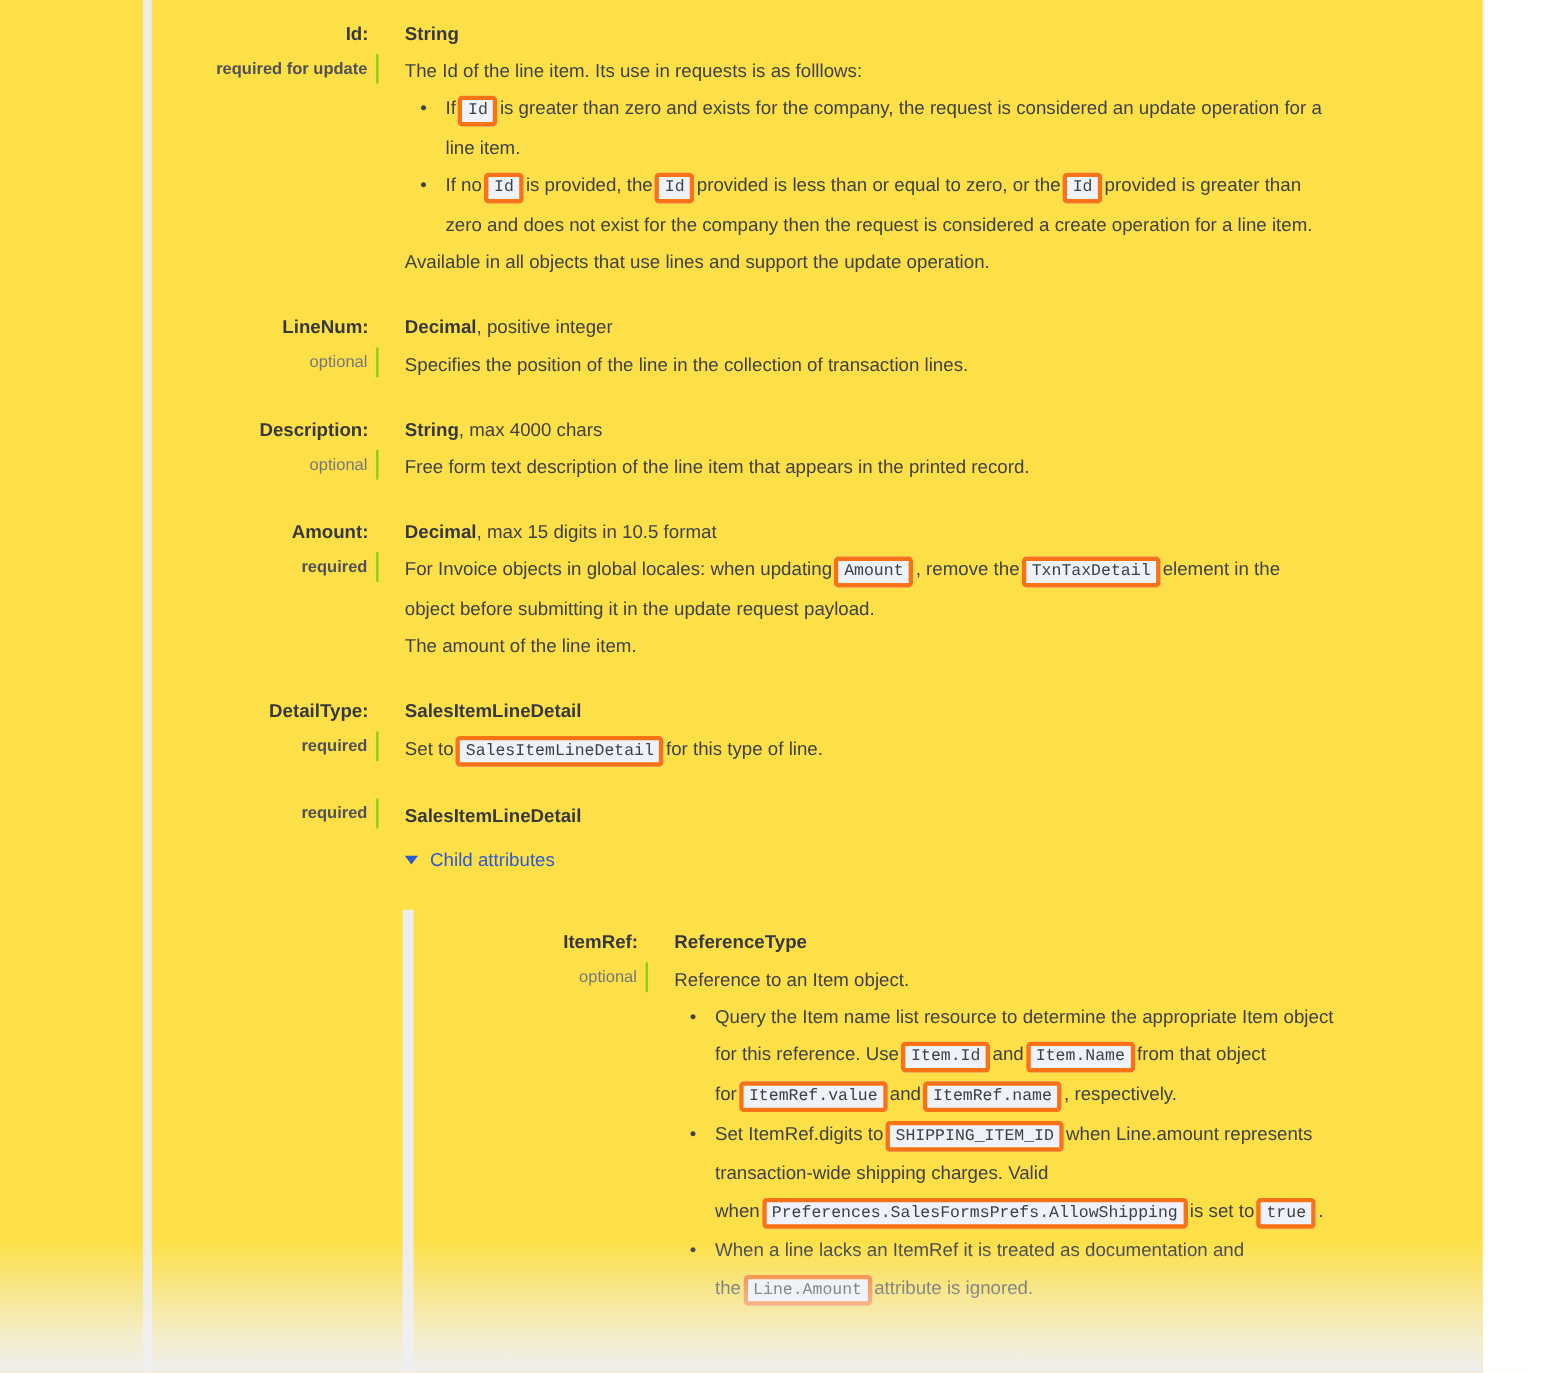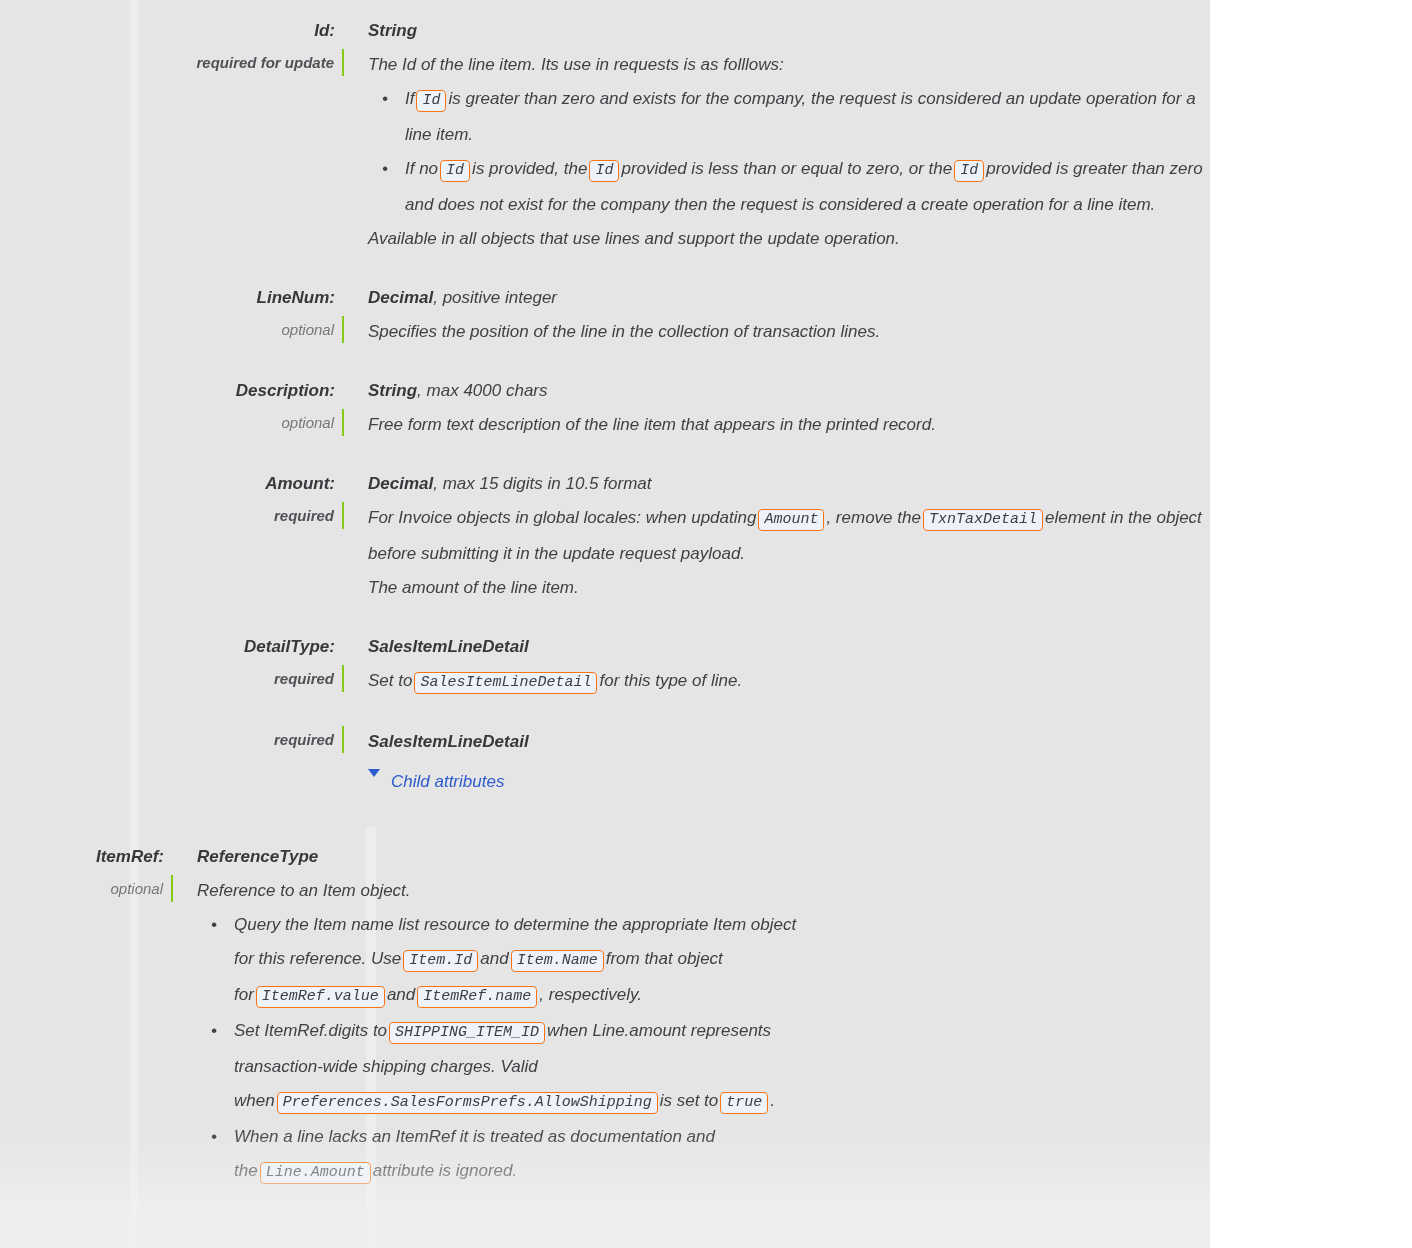--- a/index.html
+++ b/index.html
@@ -1,19 +1,19 @@
 <!DOCTYPE html>
 <html><head>
 <meta charset="utf-8">
 <style>
   * { box-sizing: border-box; }
   html,body { margin:0; padding:0; background:#ffffff; }
   body { font-family:"Liberation Sans", sans-serif; }
 
-  .page { position:relative; width:1210px; height:1248px; background:#e5e5e5; overflow:hidden;font-style:italic; }
+  .page { position:relative; width:1348px; height:1248px; background:#fde047; overflow:hidden; }
 
   .left-rail { position:absolute; left:130px; top:0; width:8px; height:100%; background:#ededed; }
   .child-rail { position:absolute; left:366px; top:827px; bottom:0; width:10px; background:#ededed; }
 
   .sections { position:absolute; left:0; top:14px; width:1412px; }
 
   .attr-row { display:grid; grid-template-columns:344px 845px; column-gap:24px; margin-bottom:25px; }
 
   .label-cell { text-align:right; }
   .attr-name { display:block; font-size:17px; font-weight:bold; color:#37383b; line-height:34px; padding-right:9px; white-space:nowrap; }
@@ -27,28 +27,28 @@
   .type-suffix { color:#3f4145; }
   .content-cell p { margin:0; }
 
   .bullet-list { list-style:none; margin:0; padding:0; }
   .bullet-list li { position:relative; padding-left:37px; }
   .bullet-list li::before { content:"\2022"; position:absolute; left:14px; top:0; color:#3f4145; }
 
   .code {
     font-family:"Liberation Mono","DejaVu Sans Mono",monospace;
     font-size:15px; color:#3d4044;
-    background:#eef3fb; border:1px solid #f97316; border-radius:4px;
+    background:#eef3fb; border:4px solid #f97316; border-radius:4px;
     padding:1px 5px 2px 5px; margin:0 2px; white-space:nowrap;
   }
 
-  .child-toggle { margin-top:10px; height:26px; line-height:26px; color:#2d5bce; font-size:17px; cursor:pointer; display:flex; align-items:flex-start; }
+  .child-toggle { margin-top:10px; height:26px; line-height:26px; color:#2d5bce; font-size:17px; cursor:pointer; display:flex; align-items:center; }
   .tri-icon { width:0; height:0; border-left:6px solid transparent; border-right:6px solid transparent; border-top:8px solid #2d5bce; margin-right:11px; display:inline-block; }
 
-  .child-block { margin-top:6px; padding-top:20px; }
+  .child-block { margin-left:376px; margin-top:6px; padding-top:20px;padding-left:40px; }
   .child-row { display:grid; grid-template-columns:173px 605px; column-gap:24px; }
 
   .bottom-fade { position:absolute; left:0; right:0; bottom:0; height:120px; pointer-events:none; z-index:5;
     background:linear-gradient(to bottom, rgba(241,241,241,0) 0%, rgba(241,241,241,0.75) 70%, #efefef 100%); }
 </style>
 </head>
 <body>
 
 <div class="page">
   <div class="left-rail"></div>

